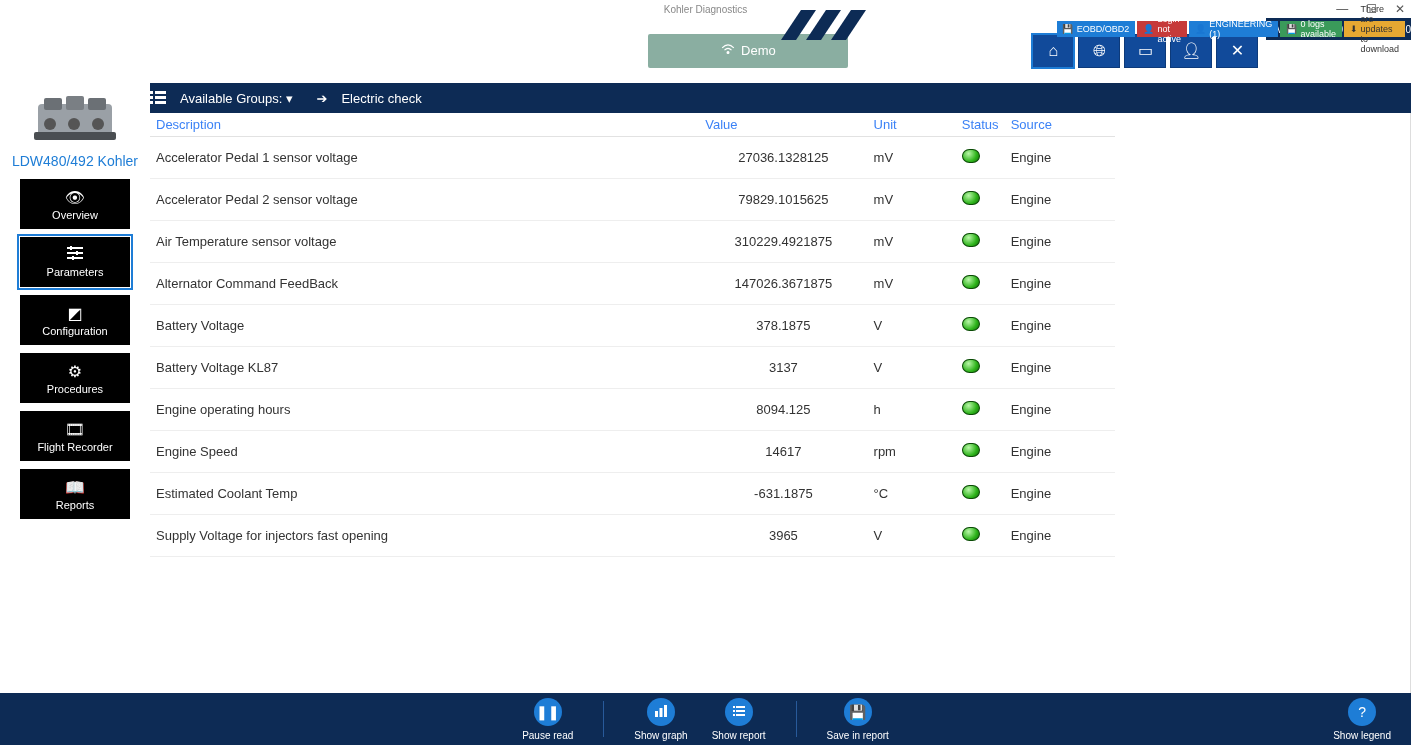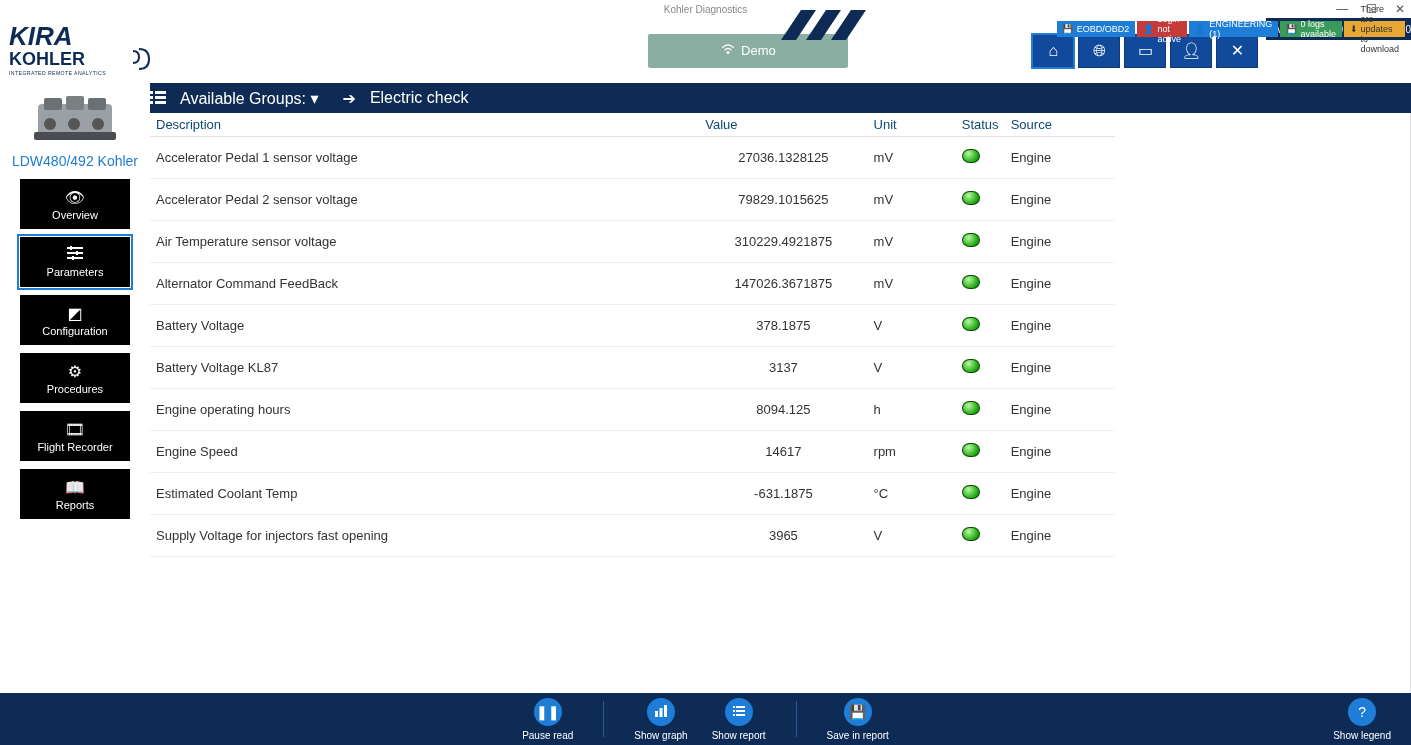--- a/index.html
+++ b/index.html
@@ -33,27 +33,27 @@
   
   .main { display: flex; height: 610px; }
   .sidebar { width: 150px; background: #fff; display: flex; flex-direction: column; align-items: center; }
   .engine-thumb { width: 100px; height: 62px; margin-top: 4px; display:flex; align-items:center; justify-content:center;}
   .engine-label { color: #1e7dd6; font-size: 14px; margin: 4px 0 10px; }
   .nav-item { width: 110px; height: 50px; background: #000; color: #fff; display: flex; flex-direction: column; align-items: center; justify-content: center; font-size: 11px; gap: 2px; margin-bottom: 8px; cursor: pointer; }
   .nav-item.active { outline: 2px solid #1e7dd6; outline-offset: 1px; }
   .nav-item .ico { font-size: 16px; }
 
   .content { flex: 1; display: flex; flex-direction: column; }
-  .groups-bar { height: 30px; background: #0d2b55; color: #fff; display: flex; align-items: center; font-size: 16px; gap: 14px; }
+  .groups-bar { height: 30px; background: #0d2b55; color: #fff; display: flex; align-items: center; font-size: 13px; gap: 14px; }
   .groups-bar .gico { font-size: 14px; }
   .groups-bar .arrow { margin-left: 10px; }
 
   .table-wrap { flex: 1; overflow-y: auto; border-right: 1px solid #ddd; position:relative; }
   table.params { width: 965px; border-collapse: collapse; font-size: 13px; color: #333; }
-  table.params th { text-align: left; font-weight: 400; color: #0c4a6e; padding: 4px 6px; border-bottom: 1px solid #e2e2e2; background:#fff; }
+  table.params th { text-align: left; font-weight: 400; color: #3b82f6; padding: 4px 6px; border-bottom: 1px solid #e2e2e2; background:#fff; }
   table.params td { padding: 12px 6px; border-bottom: 1px solid #eee; height: 24px; }
   table.params td.val { text-align: center; }
   .status-led { width: 18px; height: 14px; border-radius: 50%/60%; background: radial-gradient(circle at 35% 30%, #b9f7a8, #2db31a 60%, #126b08); display: inline-block; border:1px solid #0a4a05; }
   col.c-desc { width: 548px; }
   col.c-val { width: 168px; }
   col.c-unit { width: 88px; }
   col.c-status { width: 48px; }
   col.c-src { width: 110px; }
 
   
@@ -71,31 +71,20 @@
   <span></span>
   <span class="center">Kohler Diagnostics</span>
   <div class="winbtns">
     <span>—</span>
     <span>☐</span>
     <span>✕</span>
   </div>
 </div>
 
 <div class="header">
-  <div class="logo-cell">
-    <svg viewBox="0 0 160 60">
-      <text x="0" y="24" font-family="Arial Black, Arial" font-size="26" font-style="italic" font-weight="900" fill="#0d2b55">KIRA</text>
-      <text x="0" y="44" font-family="Arial Black, Arial" font-size="18" font-weight="900" fill="#0d2b55">KOHLER</text>
-      <g fill="#0d2b55">
-          <path d="M124 30 q6 0 6 6 q0 6 -6 6" stroke="#0d2b55" stroke-width="2" fill="none"></path>
-          <path d="M130 28 q10 0 10 10 q0 10 -10 10" stroke="#0d2b55" stroke-width="2" fill="none"></path>
-        </g>
-      <text x="0" y="54" font-size="5.2" fill="#0d2b55" letter-spacing="0.4">INTEGRATED REMOTE ANALYTICS</text>
-    </svg>
-  </div>
   <div class="header-right">
     <div class="header-top">
       <div class="demo-btn">
         <span>
           <svg width="14" height="12" viewBox="0 0 24 20" fill="none" stroke="#fff" stroke-width="2">
               <path d="M2 8 Q12 -2 22 8"></path>
               <path d="M6 12 Q12 6 18 12"></path>
               <circle cx="12" cy="16" r="1.6" fill="#fff"></circle>
             </svg>
         </span>

